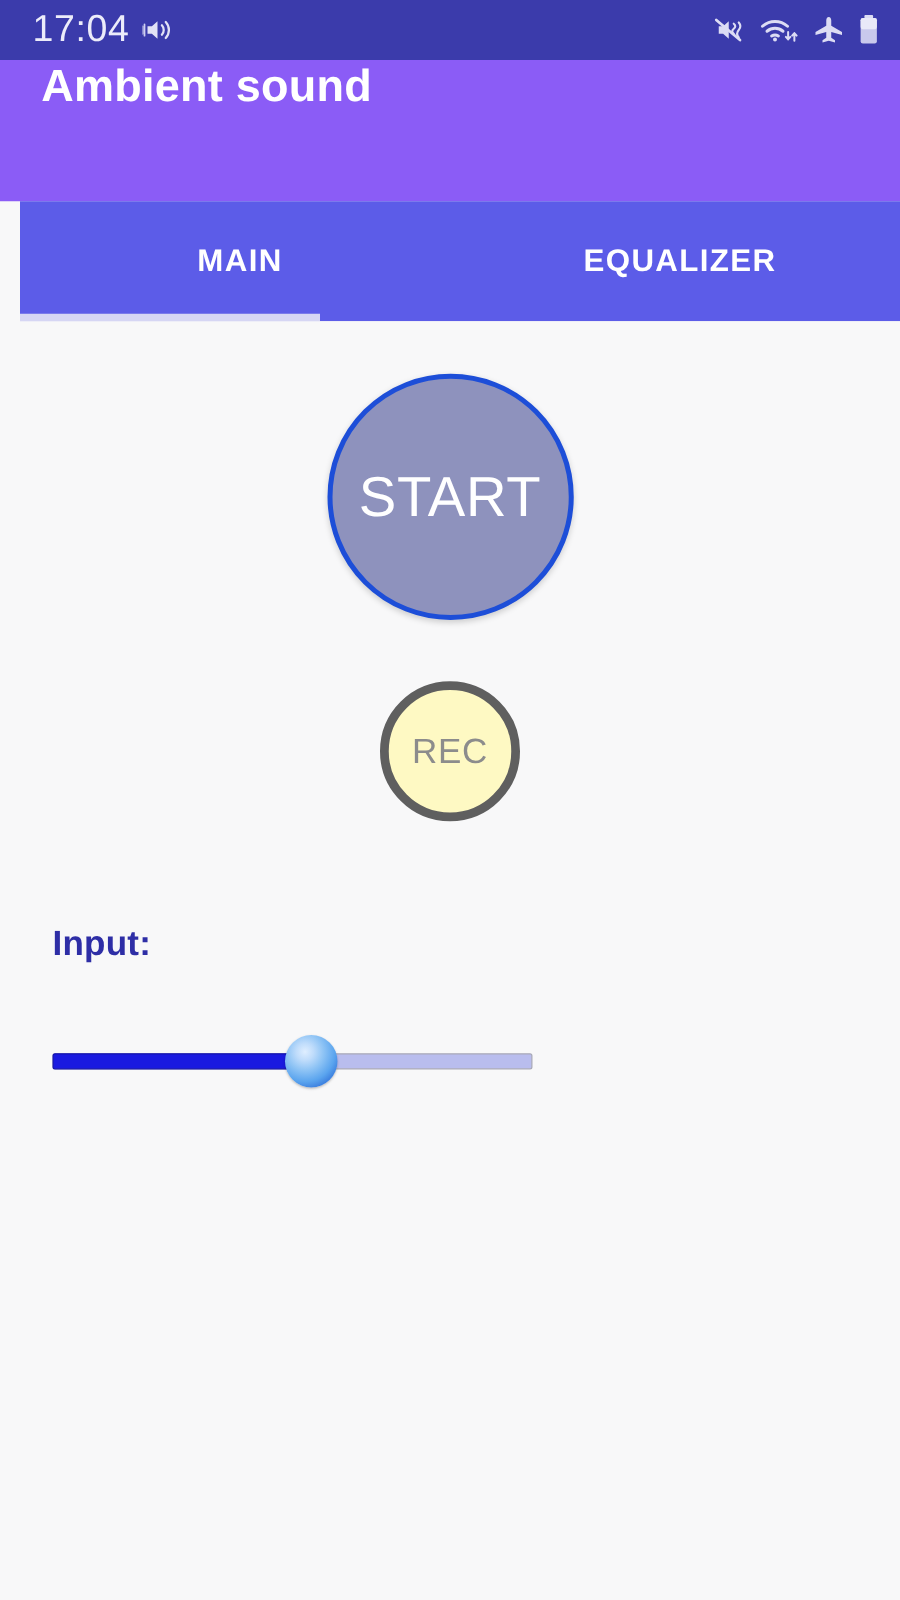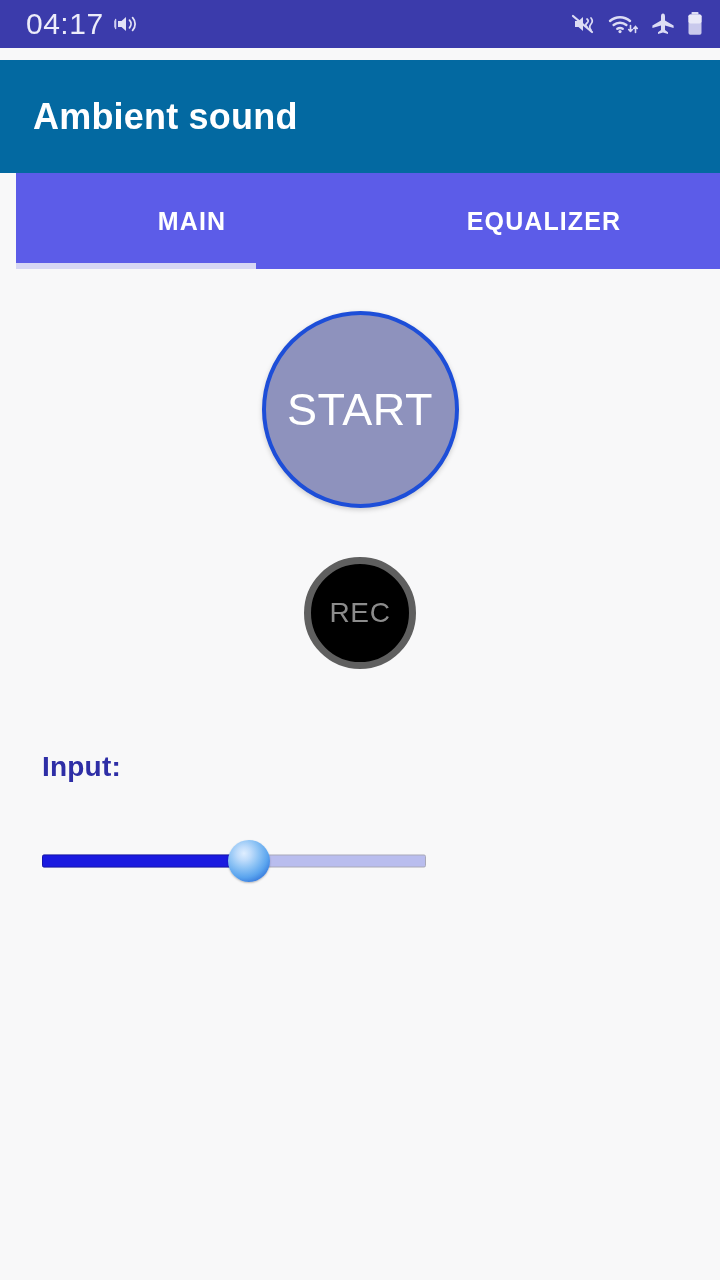--- a/index.html
+++ b/index.html
@@ -39,25 +39,23 @@
     margin-left: auto;
     display: flex;
     align-items: center;
     gap: 10px;
   }
   .sicon { display: block; }
 
   
   .app-bar {
     height: 113px;
-    background: #0369a1;
-    display: flex;
-    align-items: center;
+    background: #8b5cf6;
+    display: flex;
     padding-left: 33px;
-    margin-top: 12px;
   }
   .app-title {
     color: #ffffff;
     font-size: 36px;
     font-weight: 700;
     letter-spacing: 0.2px;
   }
 
   
   .tab-bar {
@@ -120,21 +118,21 @@
   
   .rec-wrap {
     display: flex;
     justify-content: center;
     padding-top: 49px;
   }
   .rec-btn {
     width: 112px;
     height: 112px;
     border-radius: 50%;
-    background: #000000;
+    background: #fef9c3;
     border: 7px solid #5f5f5f;
     display: flex;
     align-items: center;
     justify-content: center;
     color: #8c8c8c;
     font-size: 28px;
     font-weight: 400;
     letter-spacing: 0.6px;
   }
 
@@ -218,21 +216,21 @@
                  #dfeeff 0%, #bfdcfb 18%, #8fc4f5 38%,
                  #5aa4ee 62%, #2f6fd8 84%, #1c45b6 100%);
     box-shadow: 0 1px 2px rgba(0,0,0,0.25);
   }
 </style>
 </head>
 <body>
 
 <div class="status-bar">
   <div class="status-left">
-    <span class="status-clock">04:17</span>
+    <span class="status-clock">17:04</span>
     <span>
       <svg class="sicon" width="30" height="24" viewBox="0 0 30 24" fill="none">
         <path d="M12 5 L7.5 9 H4 v6 h3.5 L12 19 Z" fill="#e2e2f6"></path>
         <path d="M15.5 8.2 a5.6 5.6 0 0 1 0 7.6" stroke="#e2e2f6" stroke-width="1.8" fill="none" stroke-linecap="round"></path>
         <path d="M18.6 5.6 a9.4 9.4 0 0 1 0 12.8" stroke="#e2e2f6" stroke-width="1.8" fill="none" stroke-linecap="round"></path>
         <path d="M1.6 7.5 v9 M0 9 v6" stroke="#cfcff0" stroke-width="1.4" stroke-linecap="round"></path>
       </svg>
     </span>
   </div>
   <div class="status-right">

